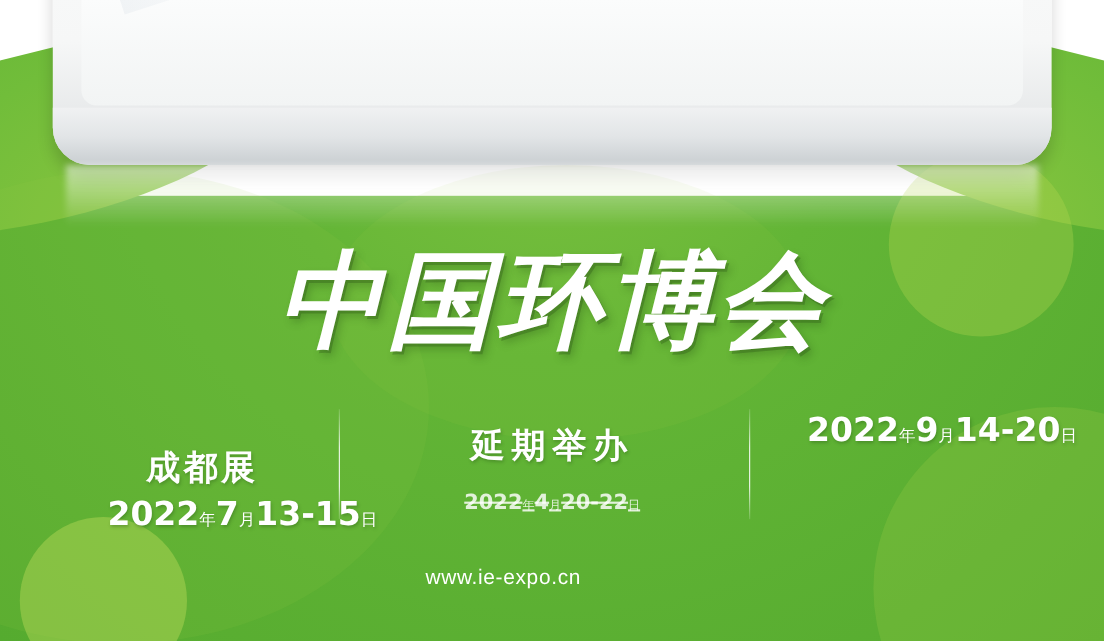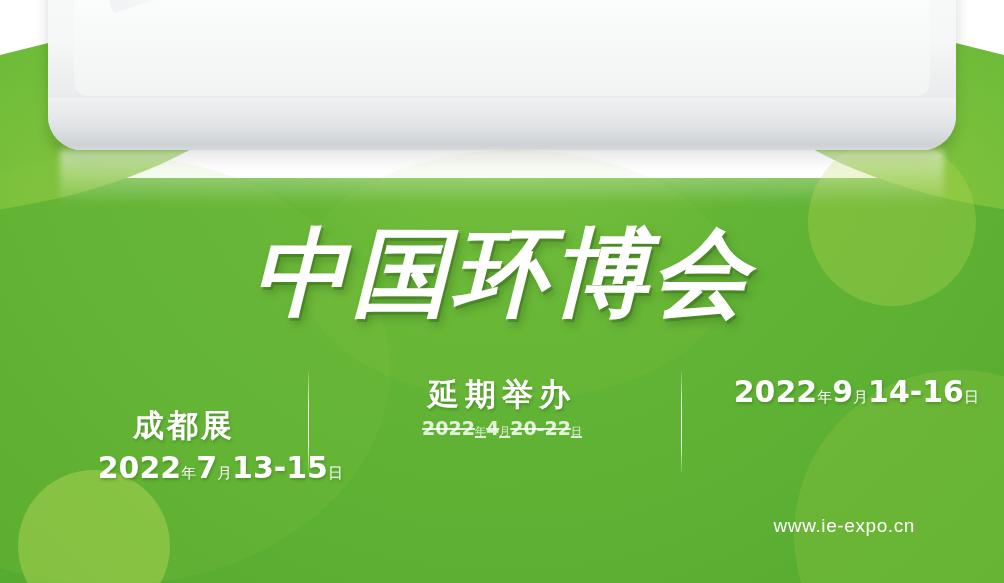--- a/index.html
+++ b/index.html
@@ -189,29 +189,29 @@
     font-family: "DejaVu Sans", "Liberation Sans", sans-serif;
     text-align: right;
   }
   .city-date .cjk-sm {
     font-size: 15px;
     font-weight: normal;
     vertical-align: baseline;
     letter-spacing: 0;
   }
   .city-status {
-    margin-top: 6px;
+    margin-top: 16px;
     font-size: 31px;
     font-weight: bold;
     letter-spacing: 6px;
     text-shadow: 1px 2px 3px rgba(30,70,15,0.30);
     font-family: "DejaVu Sans", "Liberation Sans", sans-serif;
   }
   .city-old-date {
-    margin-top: 1px;
+    margin-top: 20px;
     font-size: 19px;
     font-weight: bold;
     color: rgba(255,255,255,0.82);
     text-decoration: line-through;
     text-decoration-thickness: 2px;
     white-space: nowrap;
     font-family: "DejaVu Sans", "Liberation Sans", sans-serif;
   }
   .city-old-date .cjk-sm {
     font-size: 11px;
@@ -227,21 +227,21 @@
   }
   .divider-left  { left: 308px; }
   .divider-right { left: 681px; }
 
   
   .url {
     position: absolute;
     left: 0;
     top: 515px;
     width: 915px;
-    text-align: right;
+    text-align: center;
     font-size: 19px;
     color: #ffffff;
     letter-spacing: 0.6px;
     font-family: "Liberation Sans", "DejaVu Sans", sans-serif;
   }
 </style>
 </head>
 <body>
 
 <div class="poster">
@@ -277,21 +277,21 @@
       <div class="city-name">成都展</div>
       <div class="city-date"><span>2022</span><span class="cjk-sm">年</span><span>7</span><span class="cjk-sm">月</span><span>13-15</span><span class="cjk-sm">日</span></div>
     </div>
 
     <div class="city">
       <div class="city-status">延期举办</div>
       <div class="city-old-date"><span>2022</span><span class="cjk-sm">年</span><span>4</span><span class="cjk-sm">月</span><span>20-22</span><span class="cjk-sm">日</span></div>
     </div>
 
     <div class="city">
-      <div class="city-date"><span>2022</span><span class="cjk-sm">年</span><span>9</span><span class="cjk-sm">月</span><span>14-16</span><span class="cjk-sm">日</span></div>
+      <div class="city-date"><span>2022</span><span class="cjk-sm">年</span><span>9</span><span class="cjk-sm">月</span><span>14-20</span><span class="cjk-sm">日</span></div>
     </div>
 
     <div class="divider divider-left"></div>
     <div class="divider divider-right"></div>
   </div>
 
   <div class="url">www.ie-expo.cn</div>
 
 </div>
 

